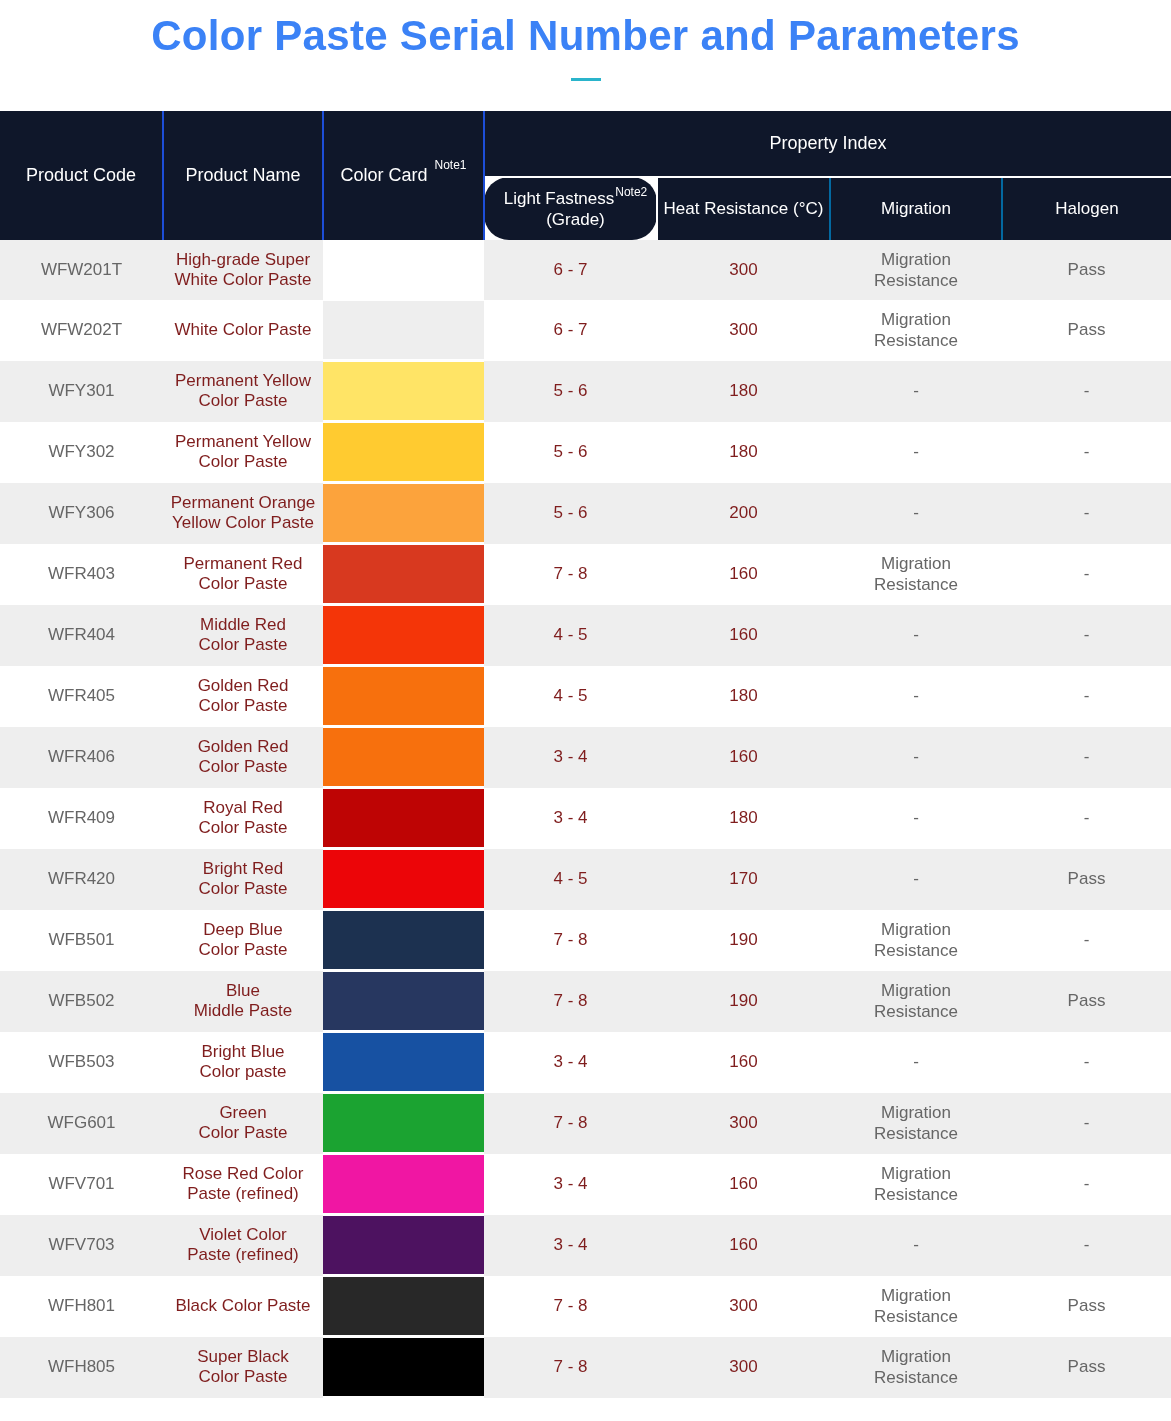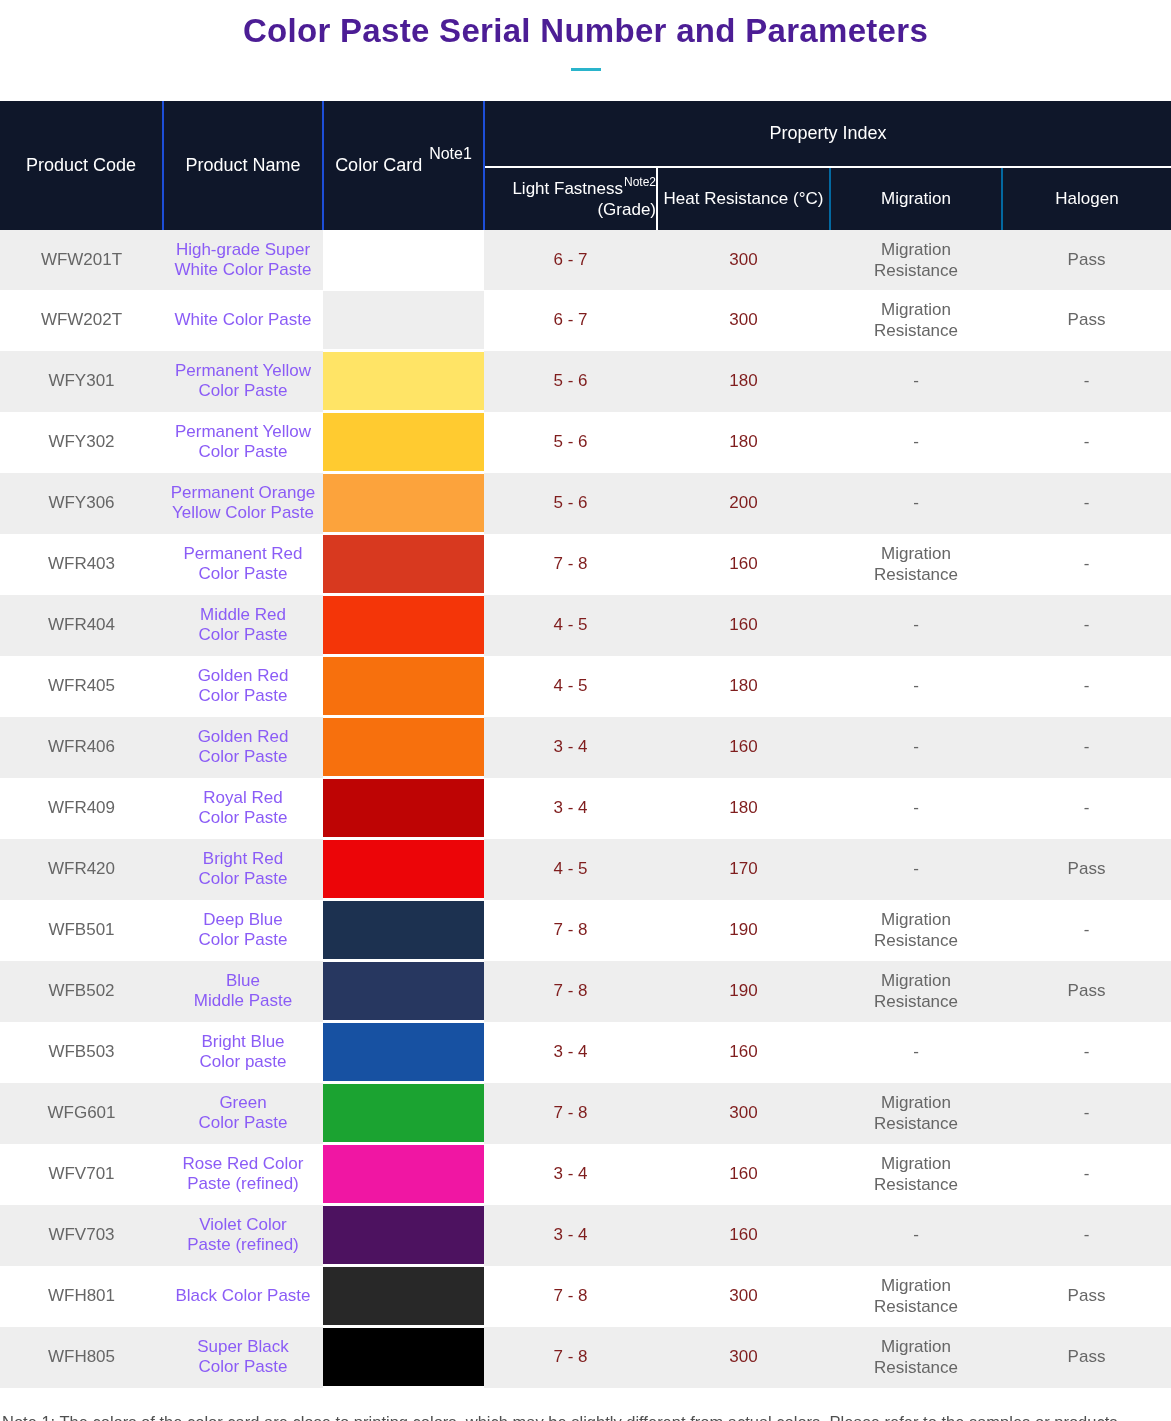--- a/index.html
+++ b/index.html
@@ -4,23 +4,23 @@
 <style>
   html, body { margin:0; padding:0; background:#ffffff; }
   body {
     width:1171px; min-height:1421px;
     font-family:"Liberation Sans", sans-serif;
     -webkit-font-smoothing:antialiased;
   }
   .page-title {
     margin:12px 0 0 0;
     text-align:center;
-    font-size:33px;
+    font-size:42px;
     font-weight:600;
-    color:#4c1d95;
+    color:#3b82f6;
     letter-spacing:0.3px;
   }
   .title-dash {
     width:30px; height:3px;
     background:#2ab4cb;
     margin:18px auto 0 auto;
   }
   table.spec {
     width:1171px;
     border-collapse:collapse;
@@ -31,28 +31,29 @@
     background:#0f172a;
     color:#ffffff;
     font-weight:400;
     font-size:18px;
     padding:0;
   }
   th.th-main { border-right:2px solid #1d4ed8; }
   th.th-prop { height:65px; border-bottom:2px solid #ffffff; }
   tr.subhead th { height:62px; font-size:17px; }
   th.th-lf {
-    text-align:right;
+    text-align:center;
     padding-left:10px;
     line-height:1.25;
     border-right:2px solid #ffffff;
+    border-radius:25px;
   }
   th.th-hr, th.th-mig { border-right:2px solid #0369a1; }
   .sup {
-    font-size:16px;
+    font-size:12px;
     position:relative;
     top:-12px;
     margin-left:7px;
   }
   .sup-lf {
     font-size:12px;
     position:relative;
     top:-8px;
     margin-left:1px;
   }
@@ -62,21 +63,21 @@
     vertical-align:middle;
     font-size:17px;
     padding:0 4px;
   }
   tbody tr:nth-child(odd) td { background:#eeeeee; }
   tbody td.swatch {
     padding:0;
     border-bottom:3px solid #ffffff;
   }
   td.code { color:#666666; }
-  td.name { color:#8b5cf6; white-space:pre-line; line-height:1.18; }
+  td.name { color:#7f1d1d; white-space:pre-line; line-height:1.18; }
   td.val  { color:#7f1d1d; }
   td.mig, td.hal { color:#666666; white-space:pre-line; line-height:1.25; }
   .notes {
     margin-top:18px;
     padding-left:2px;
     font-size:16.5px;
     color:#4f4f4f;
     line-height:30px;
   }
 </style>

